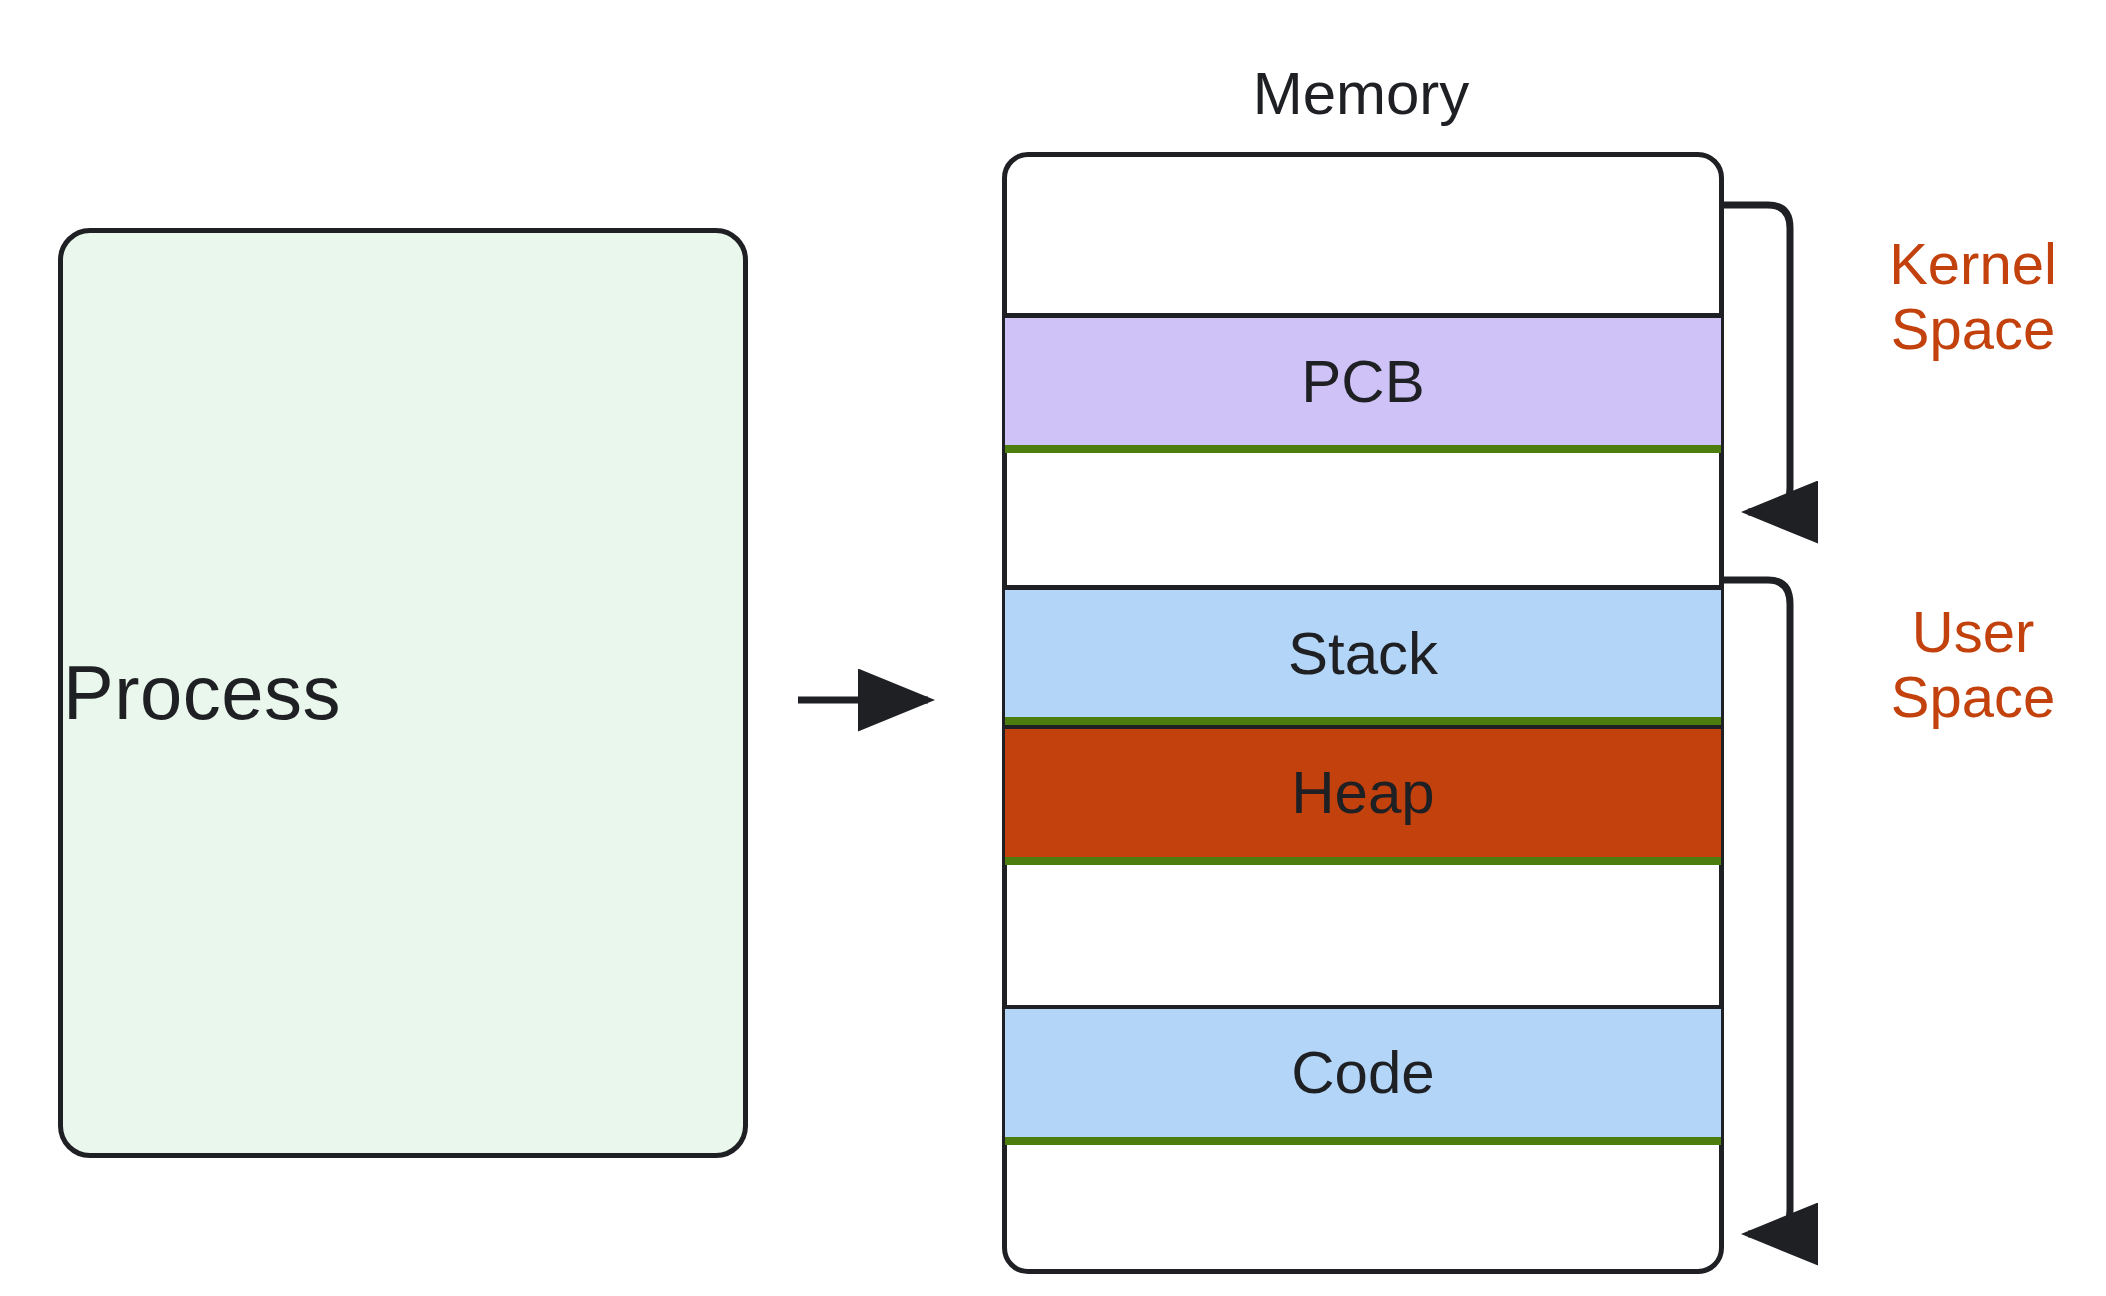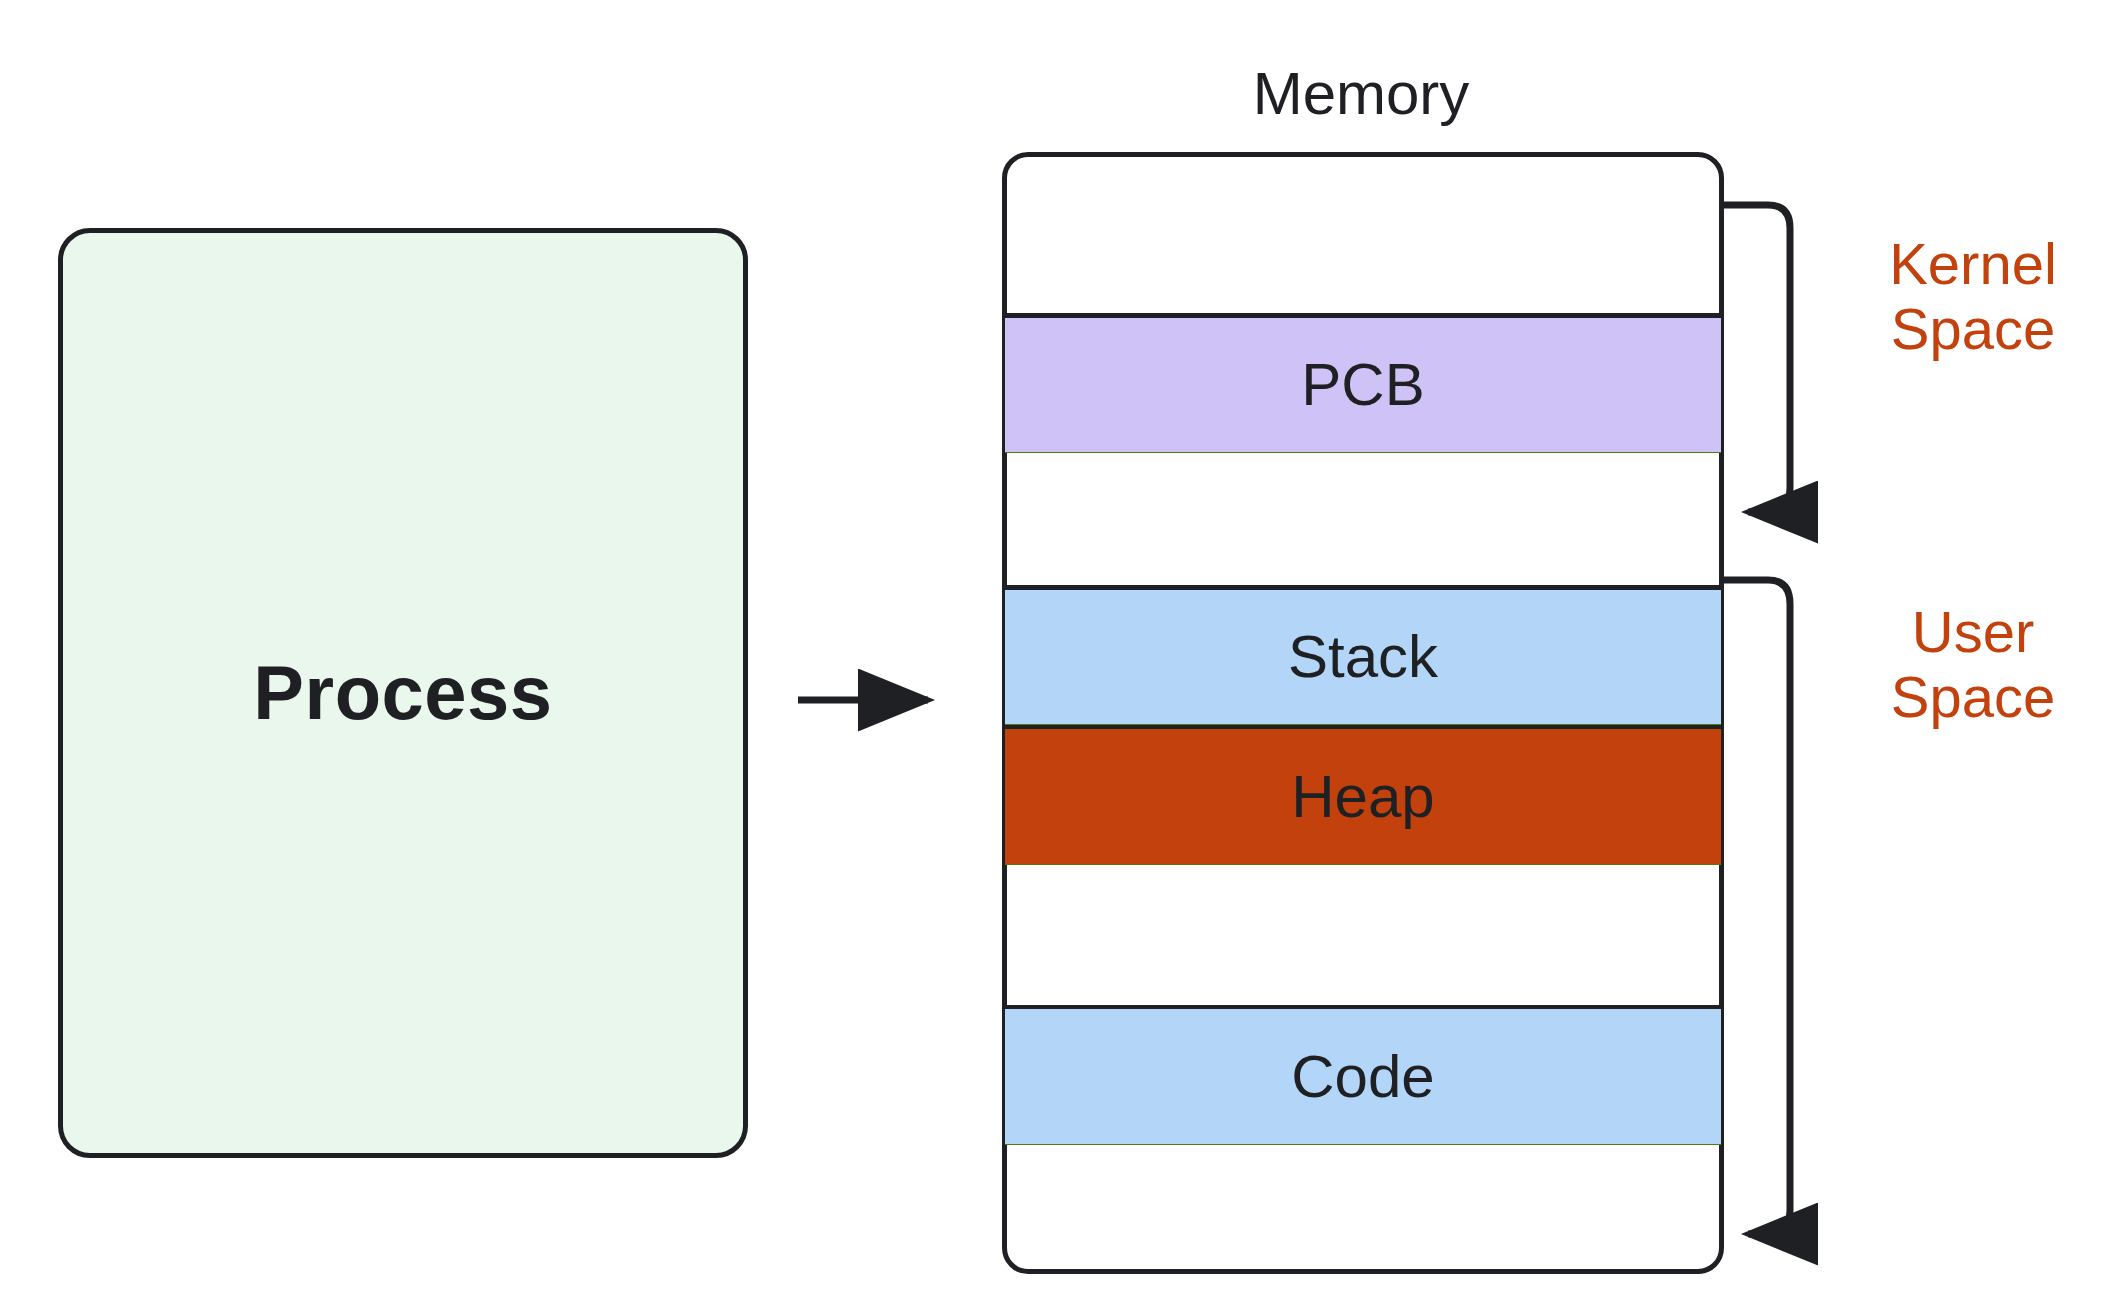--- a/index.html
+++ b/index.html
@@ -30,22 +30,21 @@
     left: 58px;
     top: 228px;
     width: 690px;
     height: 930px;
     box-sizing: border-box;
     background: #eaf7ec;
     border: 5px solid #1f2024;
     border-radius: 32px;
     display: flex;
     align-items: center;
-    justify-content: center;
-    font-weight: bold;
+    justify-content: flex-start;
   }
   #process-box .box-label {
     font-size: 76px;
     letter-spacing: 0.5px;
     color: #1f2024;
     line-height: 1;
   }
 
   
   #memory-title {
@@ -72,21 +71,21 @@
     border-radius: 26px;
   }
 
   
   .mem-seg {
     position: absolute;
     left: 1005px;
     width: 716px;
     box-sizing: border-box;
     border-top: 5px solid #1f2024;
-    border-bottom: 1px solid #4d7c0f;
+    border-bottom: 8px solid #4d7c0f;
     display: flex;
     align-items: center;
     justify-content: center;
     font-size: 60px;
     line-height: 1;
     color: #1f2024;
   }
   .mem-seg.pcb       { background: #cfc2f7; top: 313px;  height: 140px; }
   .mem-seg.stack     { background: #b3d6f8; top: 585px;  height: 140px; }
   .mem-seg.heap      { background: #c2410c; top: 725px;  height: 140px; border-top-width: 4px; }

